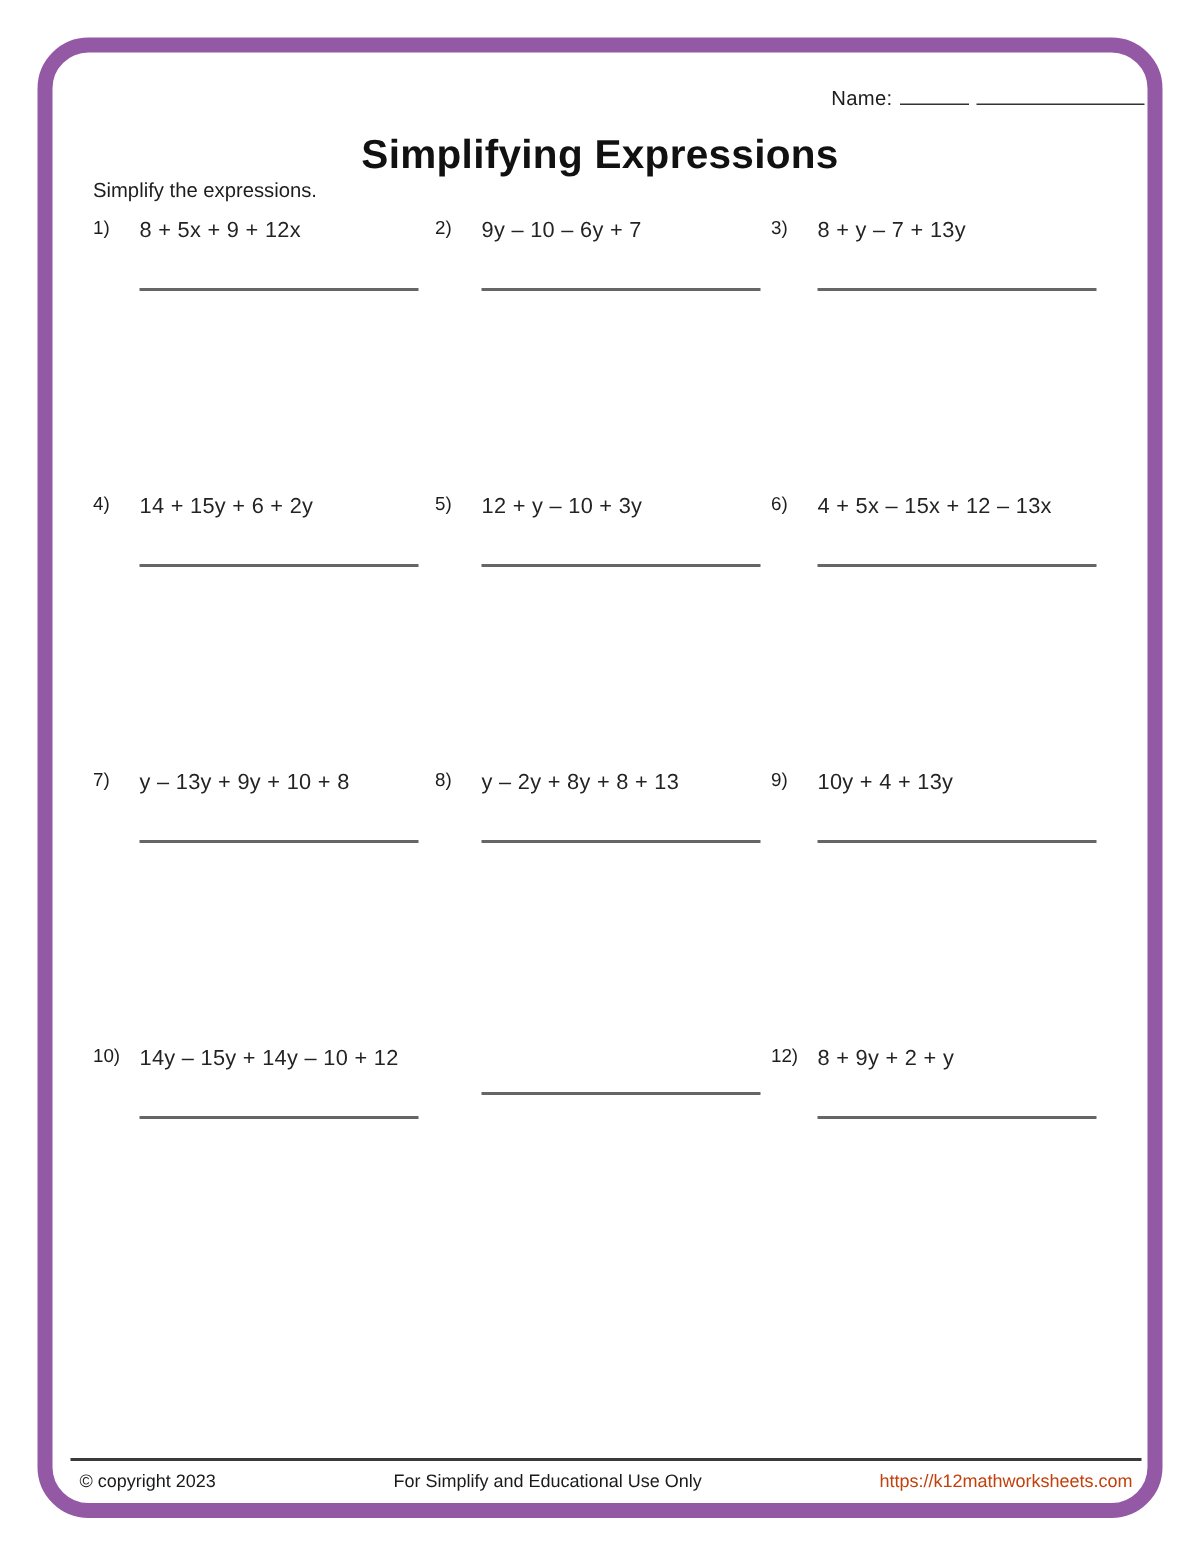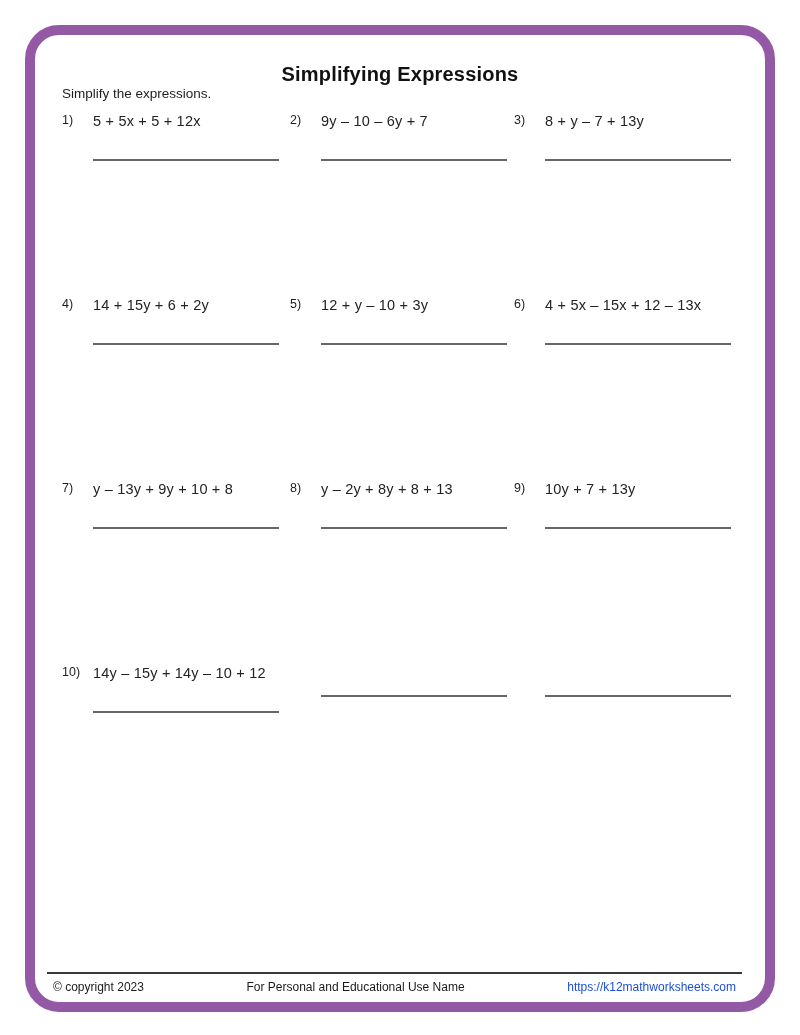--- a/index.html
+++ b/index.html
@@ -32,23 +32,23 @@
   }
   .name-label{letter-spacing:0.2px;}
   .name-seg{
     display:inline-block;height:13px;
     border-bottom:1.6px solid #333;
     vertical-align:baseline;
   }
   .seg1{width:46px;margin-left:5px;}
   .seg2{width:112px;margin-left:5px;}
   .title{
-    margin-top:28px;
+    margin-top:15px;
     text-align:center;
-    font-size:20px;
+    font-size:27px;
     font-weight:700;
     letter-spacing:0.2px;
     color:#111;
   }
   .instruction{
     padding-left:27px;
     font-size:13.5px;
   }
   
   .grid{
@@ -73,49 +73,52 @@
     color:#232323;
     white-space:nowrap;
   }
   .answer-line{
     margin:30px 0 0 31px;
     width:186px;height:0;
     border-bottom:2px solid var(--answer-line);
   }
   
   .footer{
-    position:absolute;left:12px;right:23px;bottom:8px;margin-top:33px;
+    position:absolute;left:12px;right:4px;bottom:8px;margin-top:33px;
   }
   .footer-rule{border-top:2px solid var(--rule);}
   .footer-row{
     display:flex;justify-content:space-between;align-items:baseline;
     padding:6px 6px 0 6px;
     font-size:12px;
     color:#1a1a1a;
   }
-  .footer-url{color:#1d4ed8;text-decoration:none;text-align:right;}
+  .footer-url{color:#c2410c;text-decoration:none;text-align:right;}
 </style>
 </head>
 <body>
 
 <div class="frame"></div>
 
 <div class="content">
 
+  <div class="name-row">
+    <span class="name-label">Name:</span><span class="name-seg seg1"></span><span class="name-seg seg2"></span>
+  </div>
 
   <div class="title">Simplifying Expressions</div>
 
   <div class="instruction">Simplify the expressions.</div>
 
   <div class="grid">
 
     <div class="cell">
       <div class="prob">
         <span class="num">1)</span>
-        <span class="expr">5 + 5x + 5 + 12x</span>
+        <span class="expr">8 + 5x + 9 + 12x</span>
       </div>
       <div class="answer-line"></div>
     </div>
 
     <div class="cell">
       <div class="prob">
         <span class="num">2)</span>
         <span class="expr">9y – 10 – 6y + 7</span>
       </div>
       <div class="answer-line"></div>
@@ -165,45 +168,49 @@
       <div class="prob">
         <span class="num">8)</span>
         <span class="expr">y – 2y + 8y + 8 + 13</span>
       </div>
       <div class="answer-line"></div>
     </div>
 
     <div class="cell">
       <div class="prob">
         <span class="num">9)</span>
-        <span class="expr">10y + 7 + 13y</span>
+        <span class="expr">10y + 4 + 13y</span>
       </div>
       <div class="answer-line"></div>
     </div>
 
     <div class="cell">
       <div class="prob">
         <span class="num">10)</span>
         <span class="expr">14y – 15y + 14y – 10 + 12</span>
       </div>
       <div class="answer-line"></div>
     </div>
 
     <div class="cell">
       <div class="answer-line"></div>
     </div>
 
     <div class="cell">
+      <div class="prob">
+        <span class="num">12)</span>
+        <span class="expr">8 + 9y + 2 + y</span>
+      </div>
       <div class="answer-line"></div>
     </div>
 
   </div>
 
   <div class="footer">
     <div class="footer-rule"></div>
     <div class="footer-row">
       <span>© copyright 2023</span>
-      <span>For Personal and Educational Use Name</span>
+      <span>For Simplify and Educational Use Only</span>
       <a class="footer-url" href="#">https://k12mathworksheets.com</a>
     </div>
   </div>
 
 </div>
 
 </body></html>

